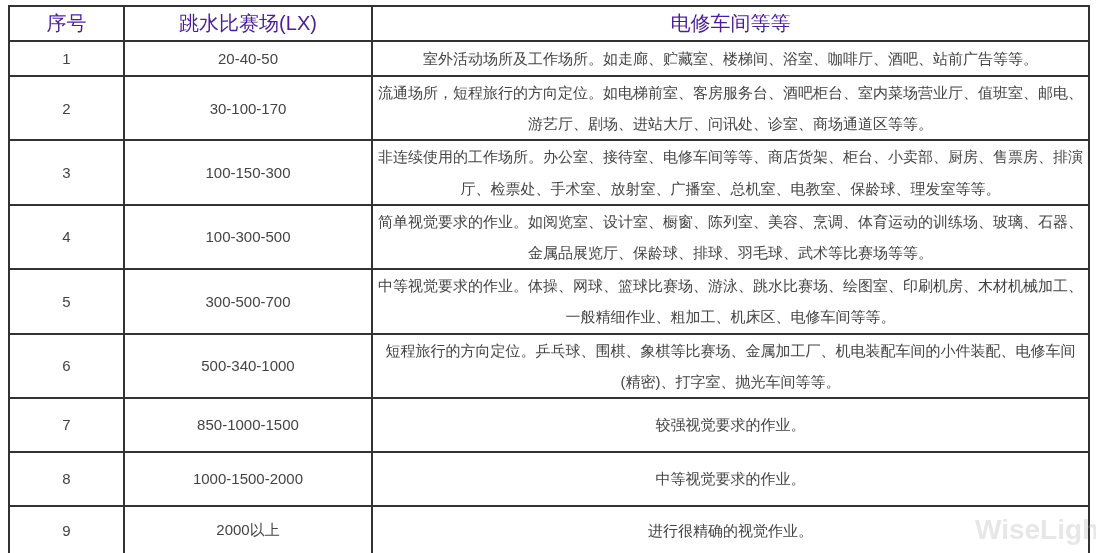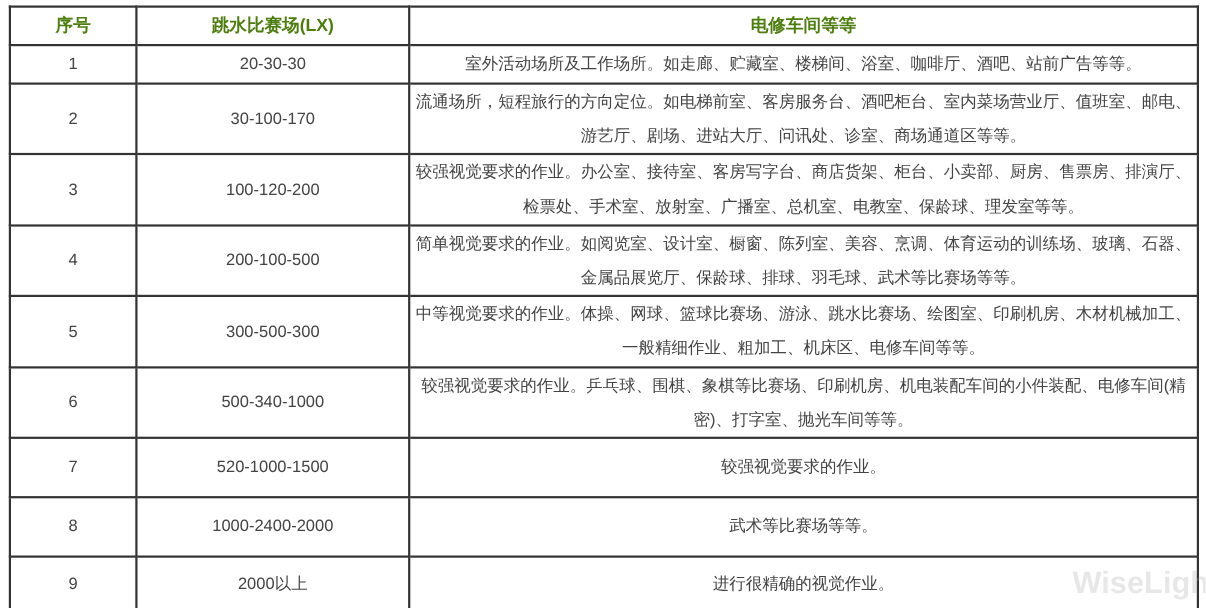--- a/index.html
+++ b/index.html
@@ -24,23 +24,23 @@
     background: #ffffff;
   }
   table.lux-table th,
   table.lux-table td {
     border: 2px solid #333333;
     text-align: center;
     vertical-align: middle;
     overflow: hidden;
   }
   table.lux-table th {
-    font-size: 16px;
-    font-weight: bold;
-    color: #4d7c0f;
+    font-size: 20px;
+    font-weight: normal;
+    color: #4c1d95;
     padding: 0 4px;
   }
   table.lux-table td {
     font-size: 15px;
     color: #444444;
     padding: 0 3px;
   }
   col.c-index { width: 115px; }
   col.c-range { width: 248px; }
   col.c-type  { width: 717px; }
@@ -77,57 +77,57 @@
   <thead>
     <tr class="h35">
       <th>序号</th>
       <th>跳水比赛场(LX)</th>
       <th>电修车间等等</th>
     </tr>
   </thead>
   <tbody>
     <tr class="h35">
       <td class="cell-index">1</td>
-      <td class="cell-range">20-30-30</td>
+      <td class="cell-range">20-40-50</td>
       <td class="cell-type">室外活动场所及工作场所。如走廊、贮藏室、楼梯间、浴室、咖啡厅、酒吧、站前广告等等。</td>
     </tr>
     <tr class="h63">
       <td class="cell-index">2</td>
       <td class="cell-range">30-100-170</td>
       <td class="cell-type">流通场所，短程旅行的方向定位。如电梯前室、客房服务台、酒吧柜台、室内菜场营业厅、值班室、邮电、游艺厅、剧场、进站大厅、问讯处、诊室、商场通道区等等。</td>
     </tr>
     <tr class="h62">
       <td class="cell-index">3</td>
-      <td class="cell-range">100-120-200</td>
-      <td class="cell-type">较强视觉要求的作业。办公室、接待室、客房写字台、商店货架、柜台、小卖部、厨房、售票房、排演厅、检票处、手术室、放射室、广播室、总机室、电教室、保龄球、理发室等等。</td>
+      <td class="cell-range">100-150-300</td>
+      <td class="cell-type">非连续使用的工作场所。办公室、接待室、电修车间等等、商店货架、柜台、小卖部、厨房、售票房、排演厅、检票处、手术室、放射室、广播室、总机室、电教室、保龄球、理发室等等。</td>
     </tr>
     <tr class="h62">
       <td class="cell-index">4</td>
-      <td class="cell-range">200-100-500</td>
+      <td class="cell-range">100-300-500</td>
       <td class="cell-type">简单视觉要求的作业。如阅览室、设计室、橱窗、陈列室、美容、烹调、体育运动的训练场、玻璃、石器、金属品展览厅、保龄球、排球、羽毛球、武术等比赛场等等。</td>
     </tr>
     <tr class="h64">
       <td class="cell-index">5</td>
-      <td class="cell-range">300-500-300</td>
+      <td class="cell-range">300-500-700</td>
       <td class="cell-type">中等视觉要求的作业。体操、网球、篮球比赛场、游泳、跳水比赛场、绘图室、印刷机房、木材机械加工、一般精细作业、粗加工、机床区、电修车间等等。</td>
     </tr>
     <tr class="h64">
       <td class="cell-index">6</td>
       <td class="cell-range">500-340-1000</td>
-      <td class="cell-type">较强视觉要求的作业。乒乓球、围棋、象棋等比赛场、印刷机房、机电装配车间的小件装配、电修车间(精密)、打字室、抛光车间等等。</td>
+      <td class="cell-type">短程旅行的方向定位。乒乓球、围棋、象棋等比赛场、金属加工厂、机电装配车间的小件装配、电修车间(精密)、打字室、抛光车间等等。</td>
     </tr>
     <tr class="h54">
       <td class="cell-index">7</td>
-      <td class="cell-range">520-1000-1500</td>
+      <td class="cell-range">850-1000-1500</td>
       <td class="cell-type">较强视觉要求的作业。</td>
     </tr>
     <tr class="h54">
       <td class="cell-index">8</td>
-      <td class="cell-range">1000-2400-2000</td>
-      <td class="cell-type">武术等比赛场等等。</td>
+      <td class="cell-range">1000-1500-2000</td>
+      <td class="cell-type">中等视觉要求的作业。</td>
     </tr>
     <tr class="h50">
       <td class="cell-index">9</td>
       <td class="cell-range">2000以上</td>
       <td class="cell-type">进行很精确的视觉作业。</td>
     </tr>
   </tbody>
 </table>
 
 <div class="watermark">WiseLight</div>

